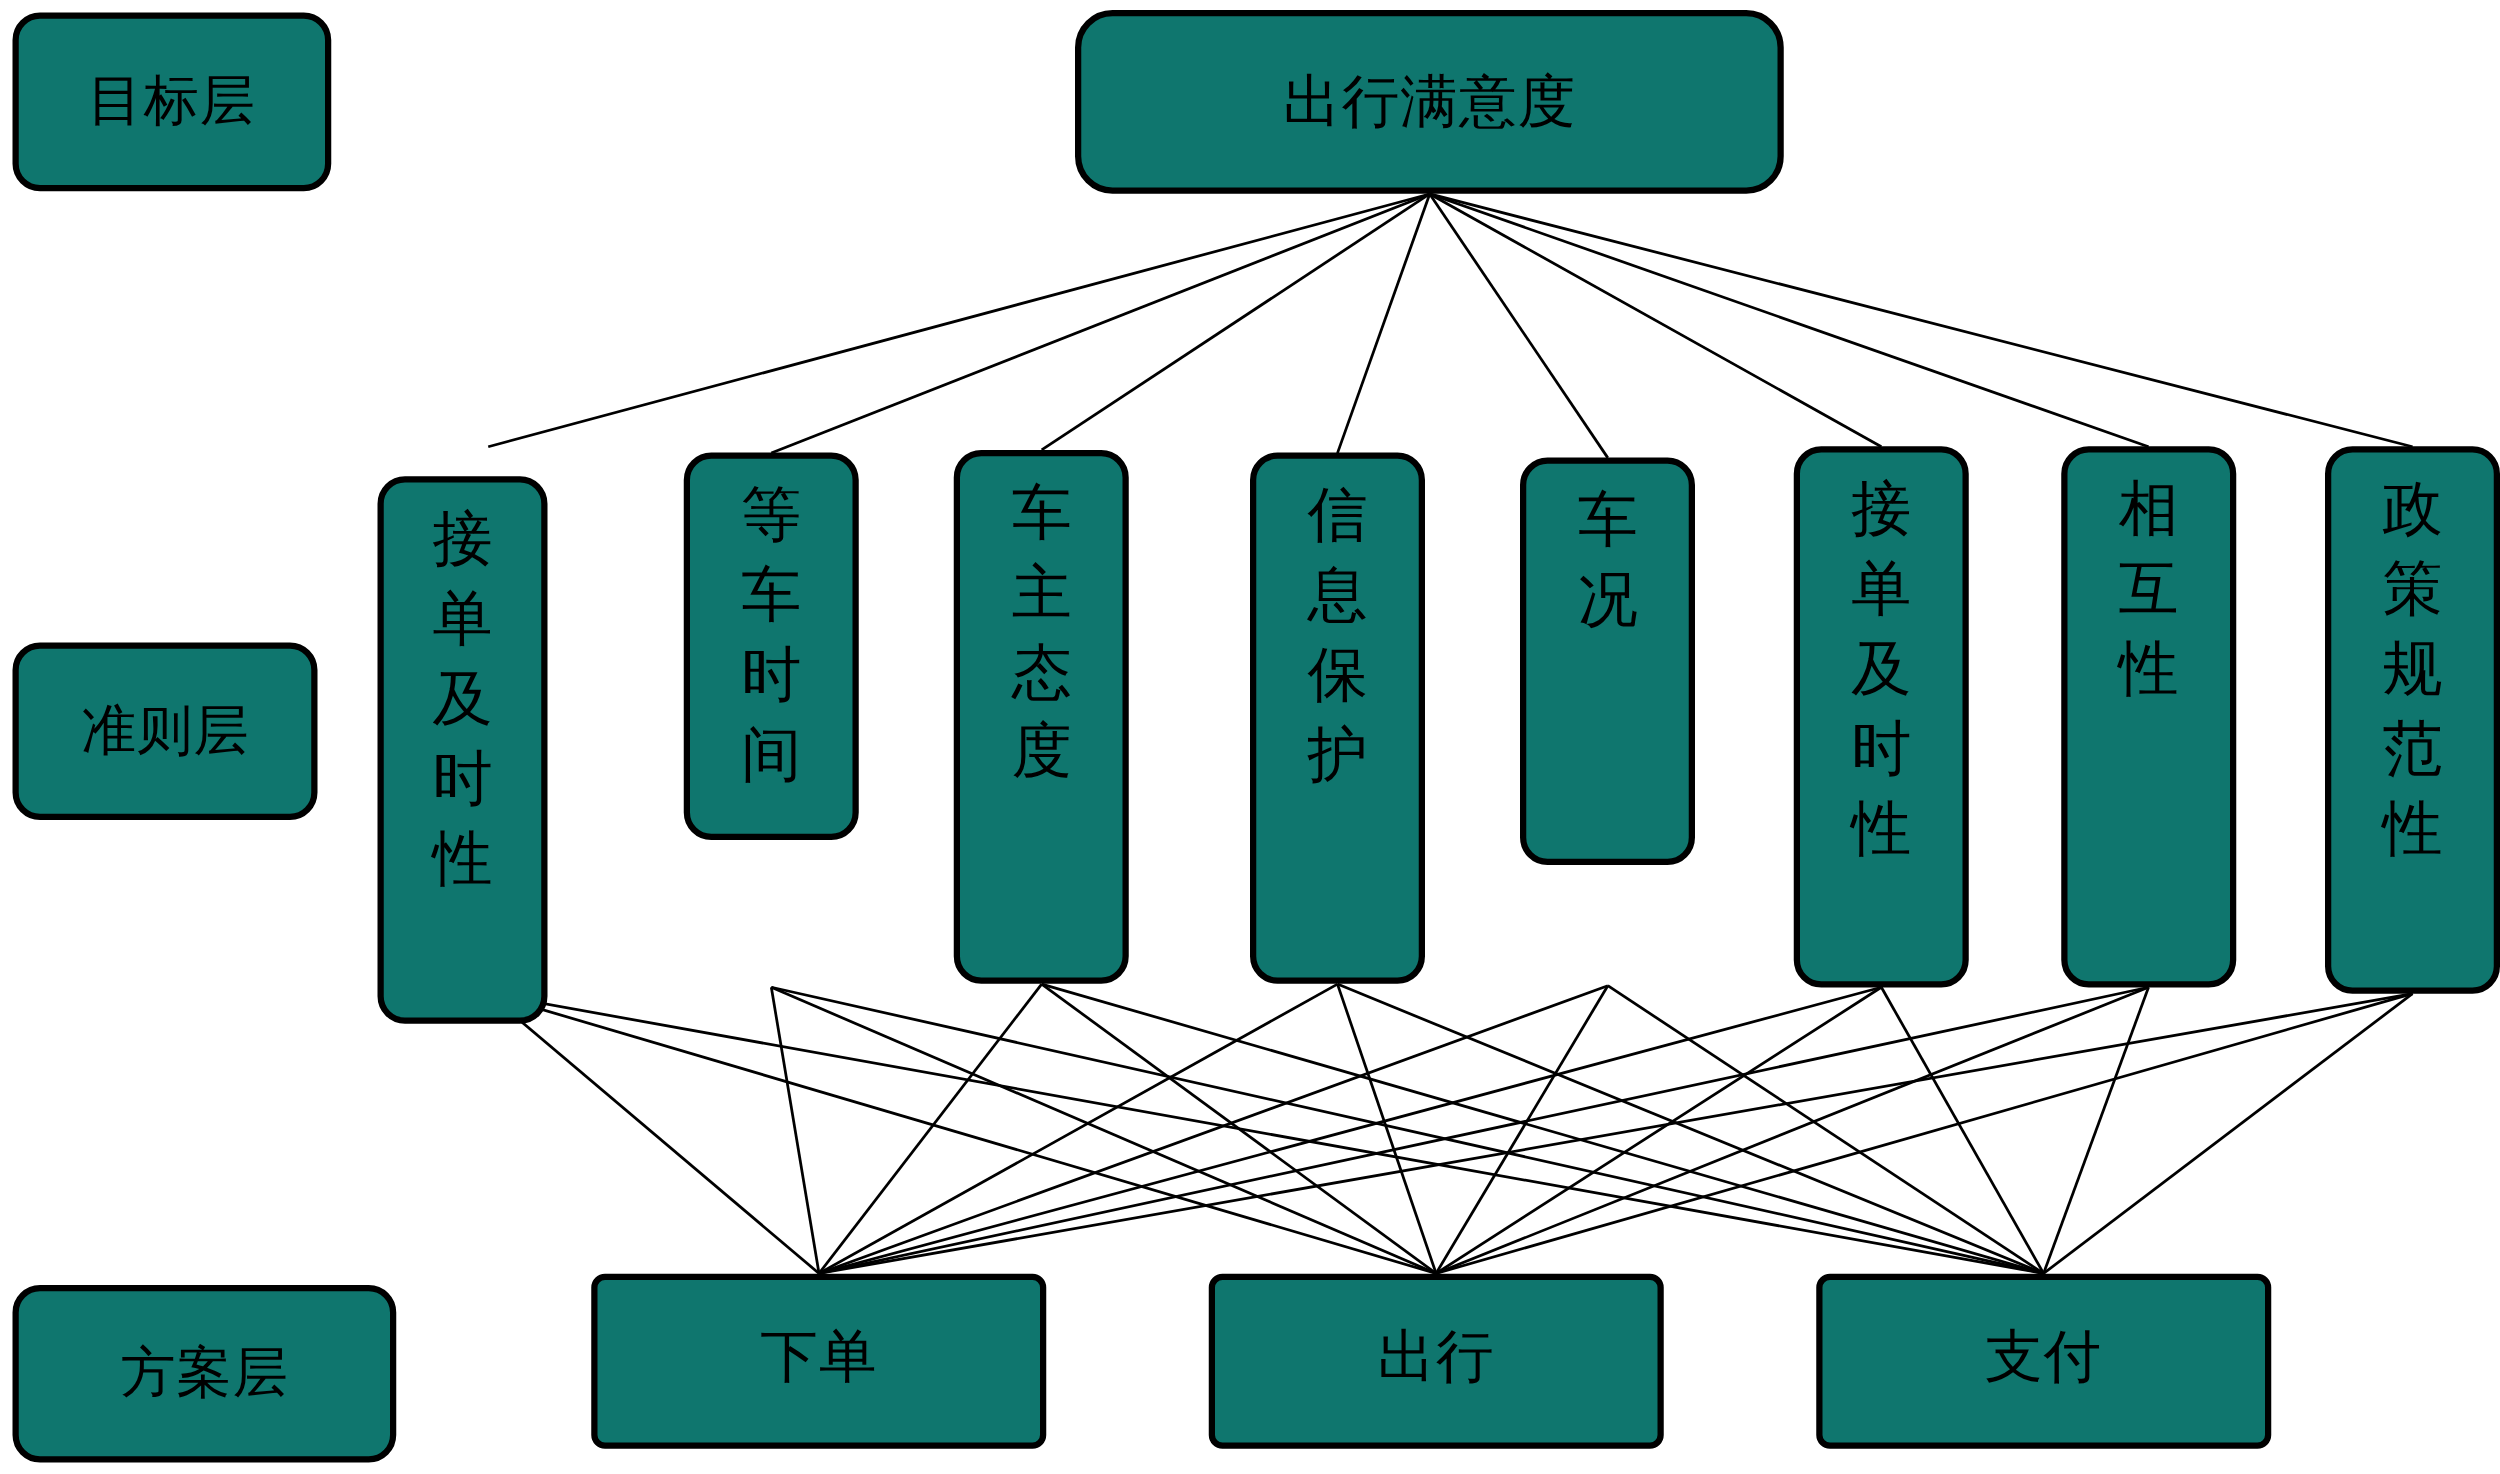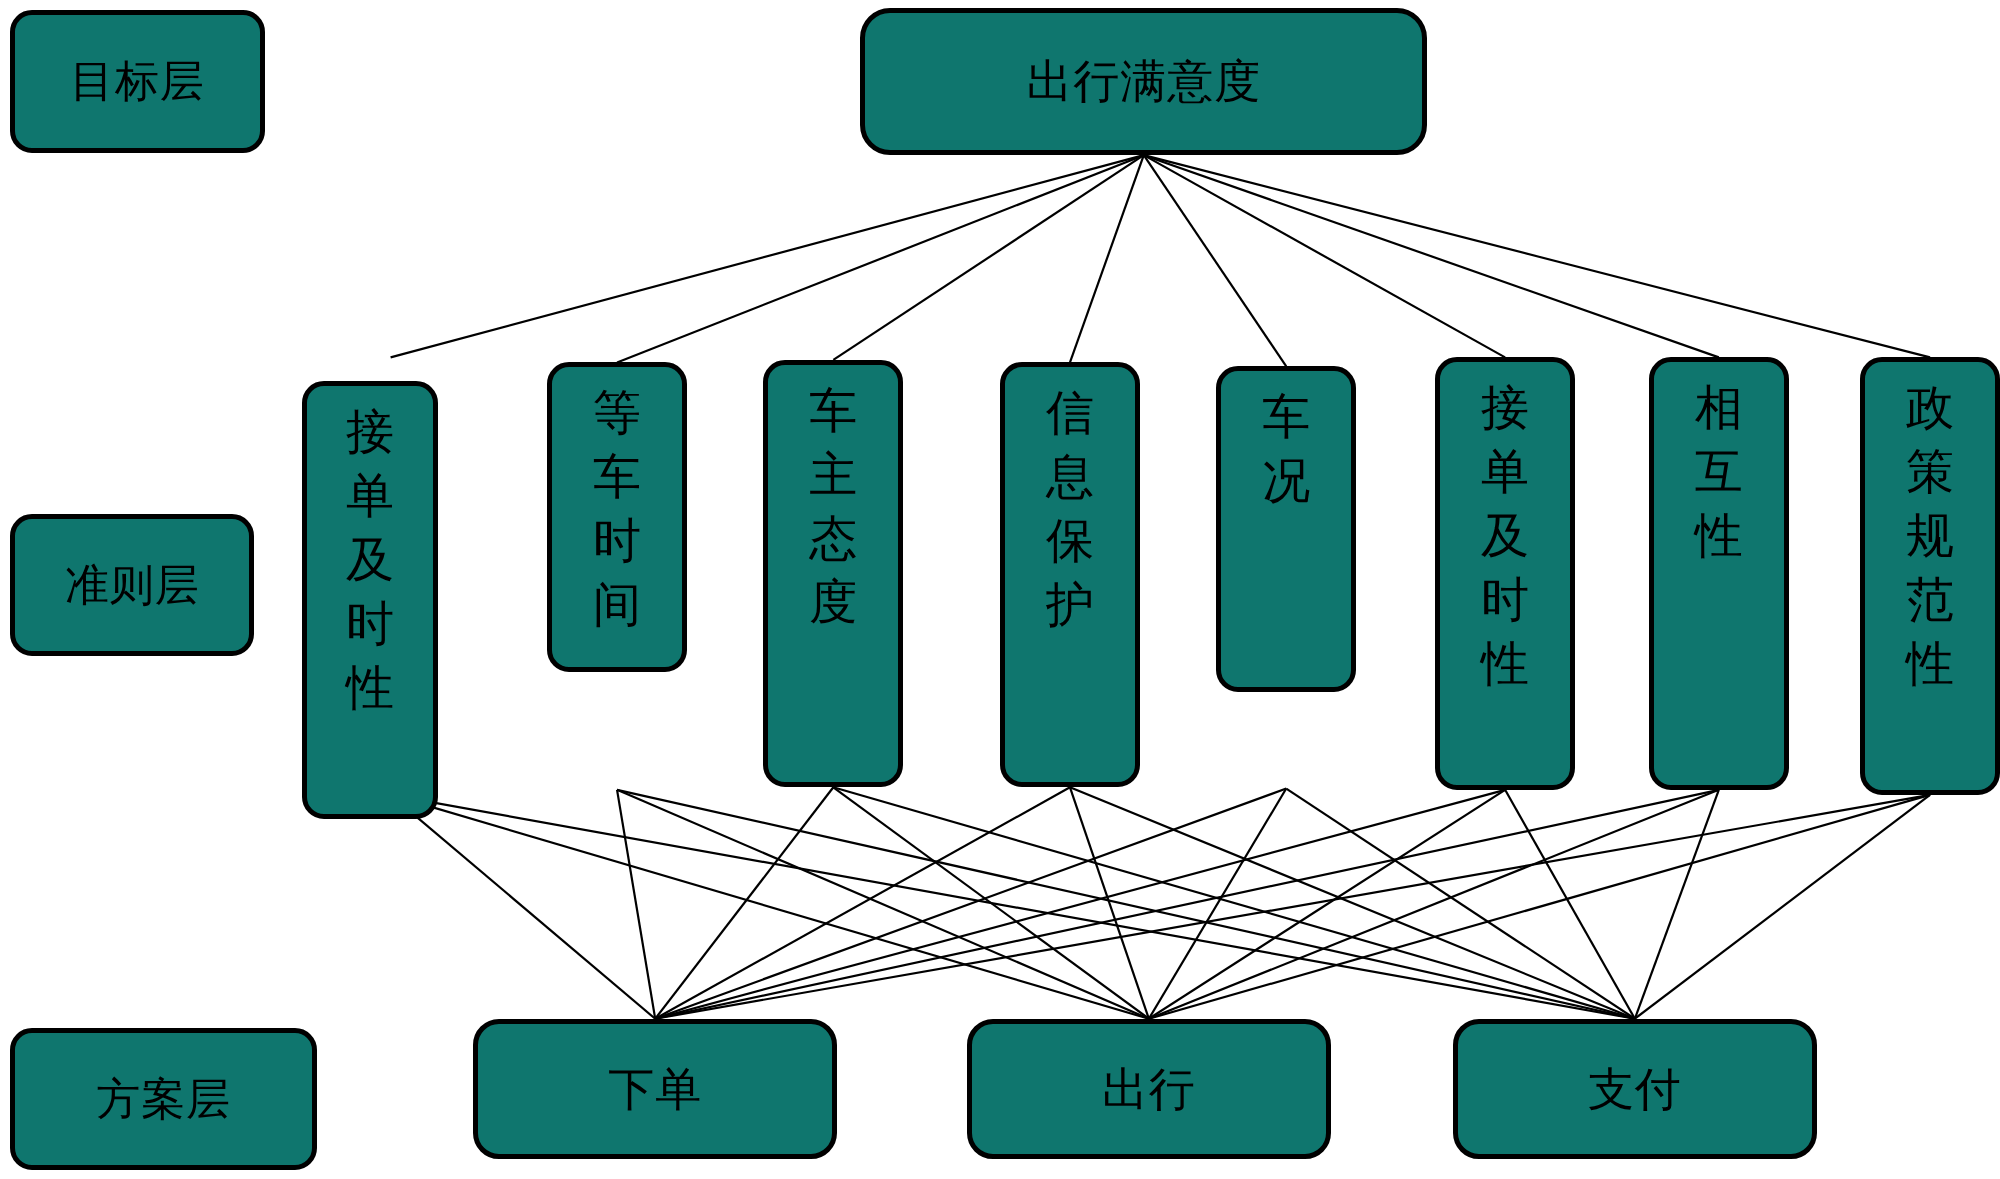--- a/index.html
+++ b/index.html
@@ -70,21 +70,22 @@
   }
   .criterion-node .node-label {
     font-size: 48px;
     line-height: 1.33;
     width: 1em;
     word-break: break-all;
     white-space: normal;
   }
   
   .alternative-node {
-    border-radius: 26px;
+    border-radius: 11px;
+    font-family: Liberation Mono, monospace;
   }
   .alternative-node .node-label {
     font-size: 46px;
   }
 </style>
 </head>
 <body>
 
 <div id="canvas">
   <svg id="edge-layer" viewBox="0 0 2000 1179" preserveAspectRatio="none">

